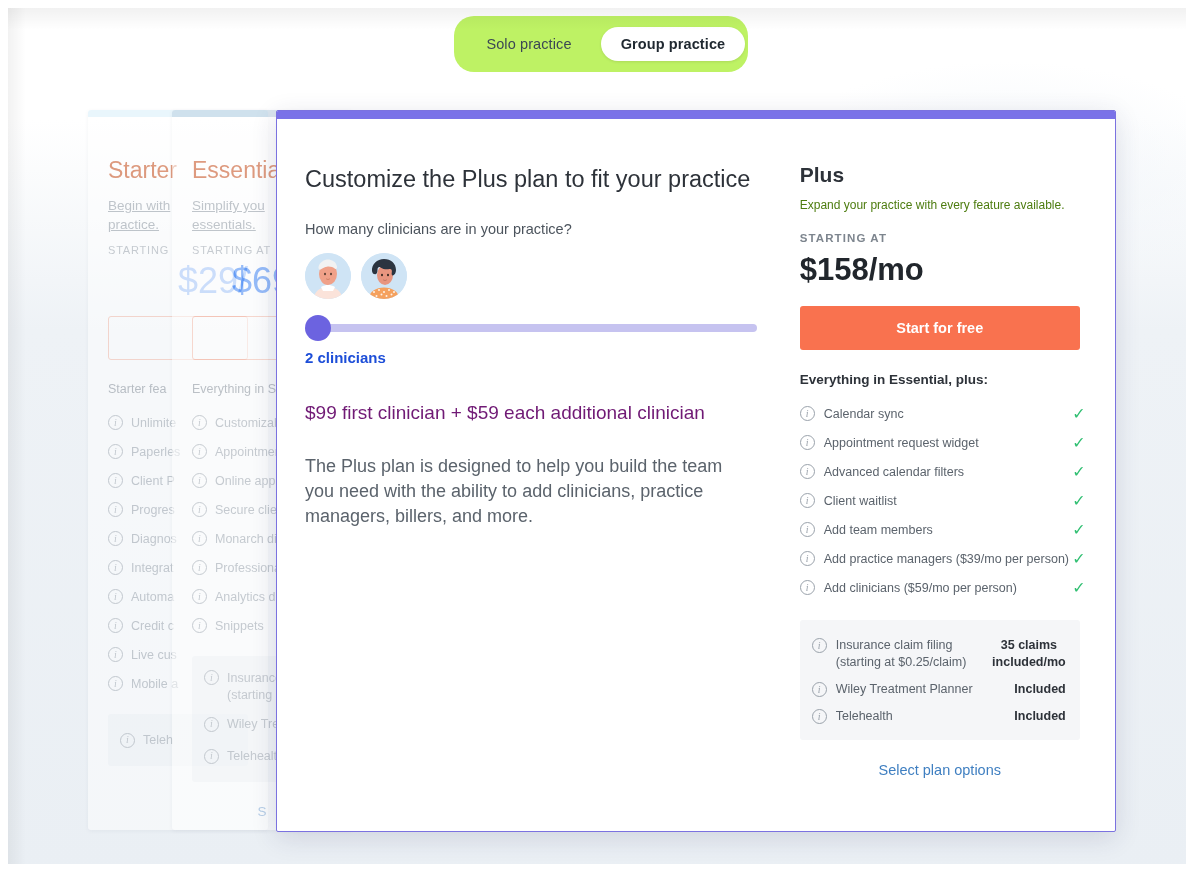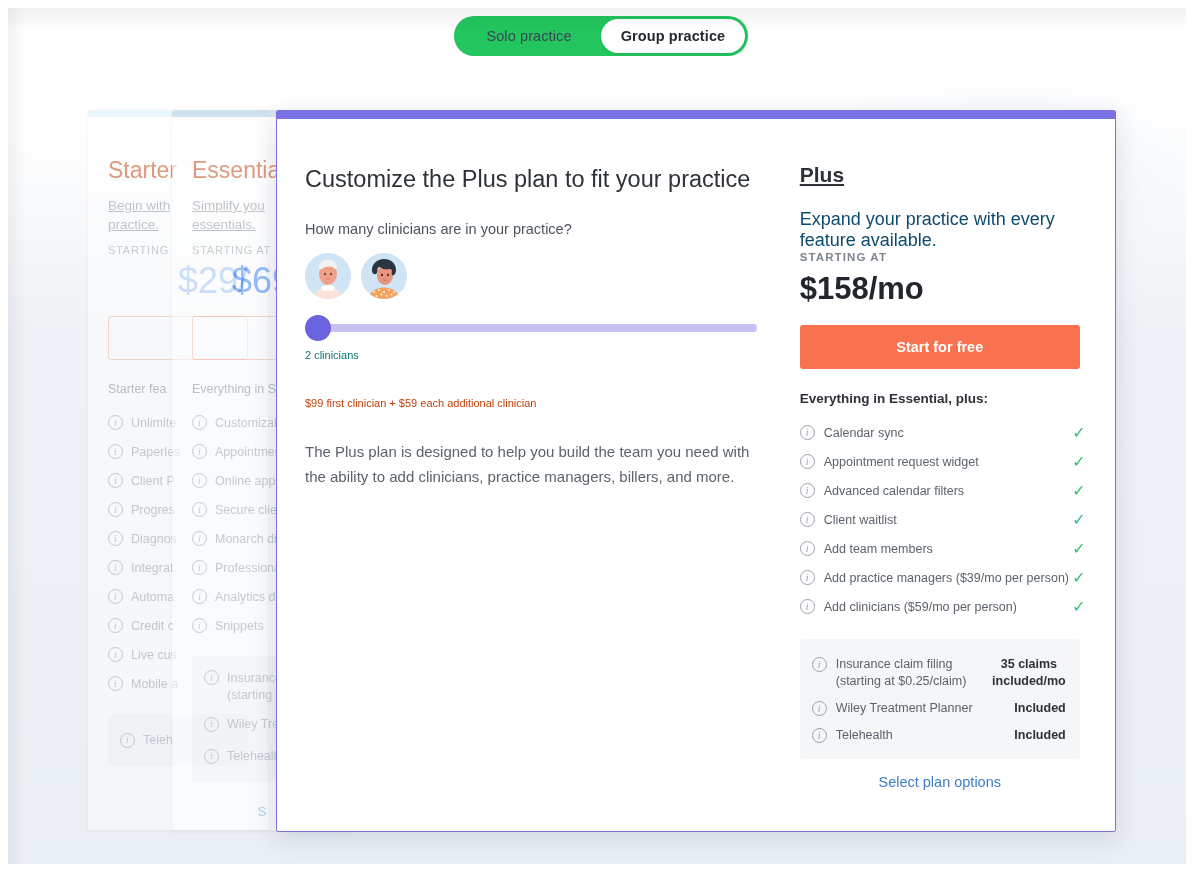--- a/index.html
+++ b/index.html
@@ -59,22 +59,22 @@
     position: absolute;
     left: 8px; top: 8px; width: 18px; height: 856px;
     background: linear-gradient(90deg, rgba(0,0,0,0.05) 0%, rgba(0,0,0,0) 100%);
     pointer-events: none;
   }
 
   
   .toggle {
     position: absolute;
     left: 454px; top: 16px;
-    width: 294px; height: 40px;
-    background: #22c55e;
+    width: 294px; height: 56px;
+    background: #bef264;
     border-radius: 20px;
     display: flex;
     align-items: center;
     padding: 3px;
   }
   .toggle-opt {
     flex: 1;
     height: 34px;
     display: flex;
     align-items: center;
@@ -254,50 +254,49 @@
   .slider-thumb {
     position: absolute;
     left: 0px; top: 2px;
     width: 26px; height: 26px;
     border-radius: 50%;
     background: #6c63e0;
     cursor: pointer;
   }
 
   .clin-count {
-    font-size: 11px;
-    color: #0f766e;
-    font-weight: normal;
+    font-size: 15px;
+    color: #1d4ed8;
+    font-weight: bold;
     margin-bottom: 10px;
   }
   .clin-price {
-    font-size: 11px;
-    color: #c2410c;
+    font-size: 19px;
+    color: #701a75;
     margin-bottom: 30px;
     margin-top: 36px;
   }
   .modal-desc {
-    font-size: 15px;
+    font-size: 18px;
     color: #5b636c;
     line-height: 25px;
   }
 
   
   .plan-name {
     font-size: 21px;
     color: #2d3239;
     font-weight: bold;
-    margin-bottom: 22px;
-    text-decoration: underline;
+    margin-bottom: 8px;
   }
   .plan-sub {
-    font-size: 18px;
-    color: #0c4a6e;
+    font-size: 12px;
+    color: #4d7c0f;
     line-height: 21px;
-    margin-bottom: 0;
+    margin-bottom: 16px;
   }
   .plan-starting {
     font-size: 11.5px;
     letter-spacing: 1.1px;
     color: #7d858e;
     font-weight: bold;
     margin-bottom: 8px;
   }
   .plan-price {
     font-size: 31px;
@@ -362,21 +361,21 @@
   .addon-value {
     text-align: center;
     line-height: 17px;
     white-space: pre-line;
     color: #2d3239;
     font-weight: bold;
     margin-left: 8px;
   }
   .plan-link {
     display: block;
-    margin-top: 15px;
+    margin-top: 22px;
     width: 280px;
     text-align: center;
     font-size: 14.5px;
     color: #3f7fc1;
     text-decoration: none;
     cursor: pointer;
   }
 </style>
 </head>
 <body>

